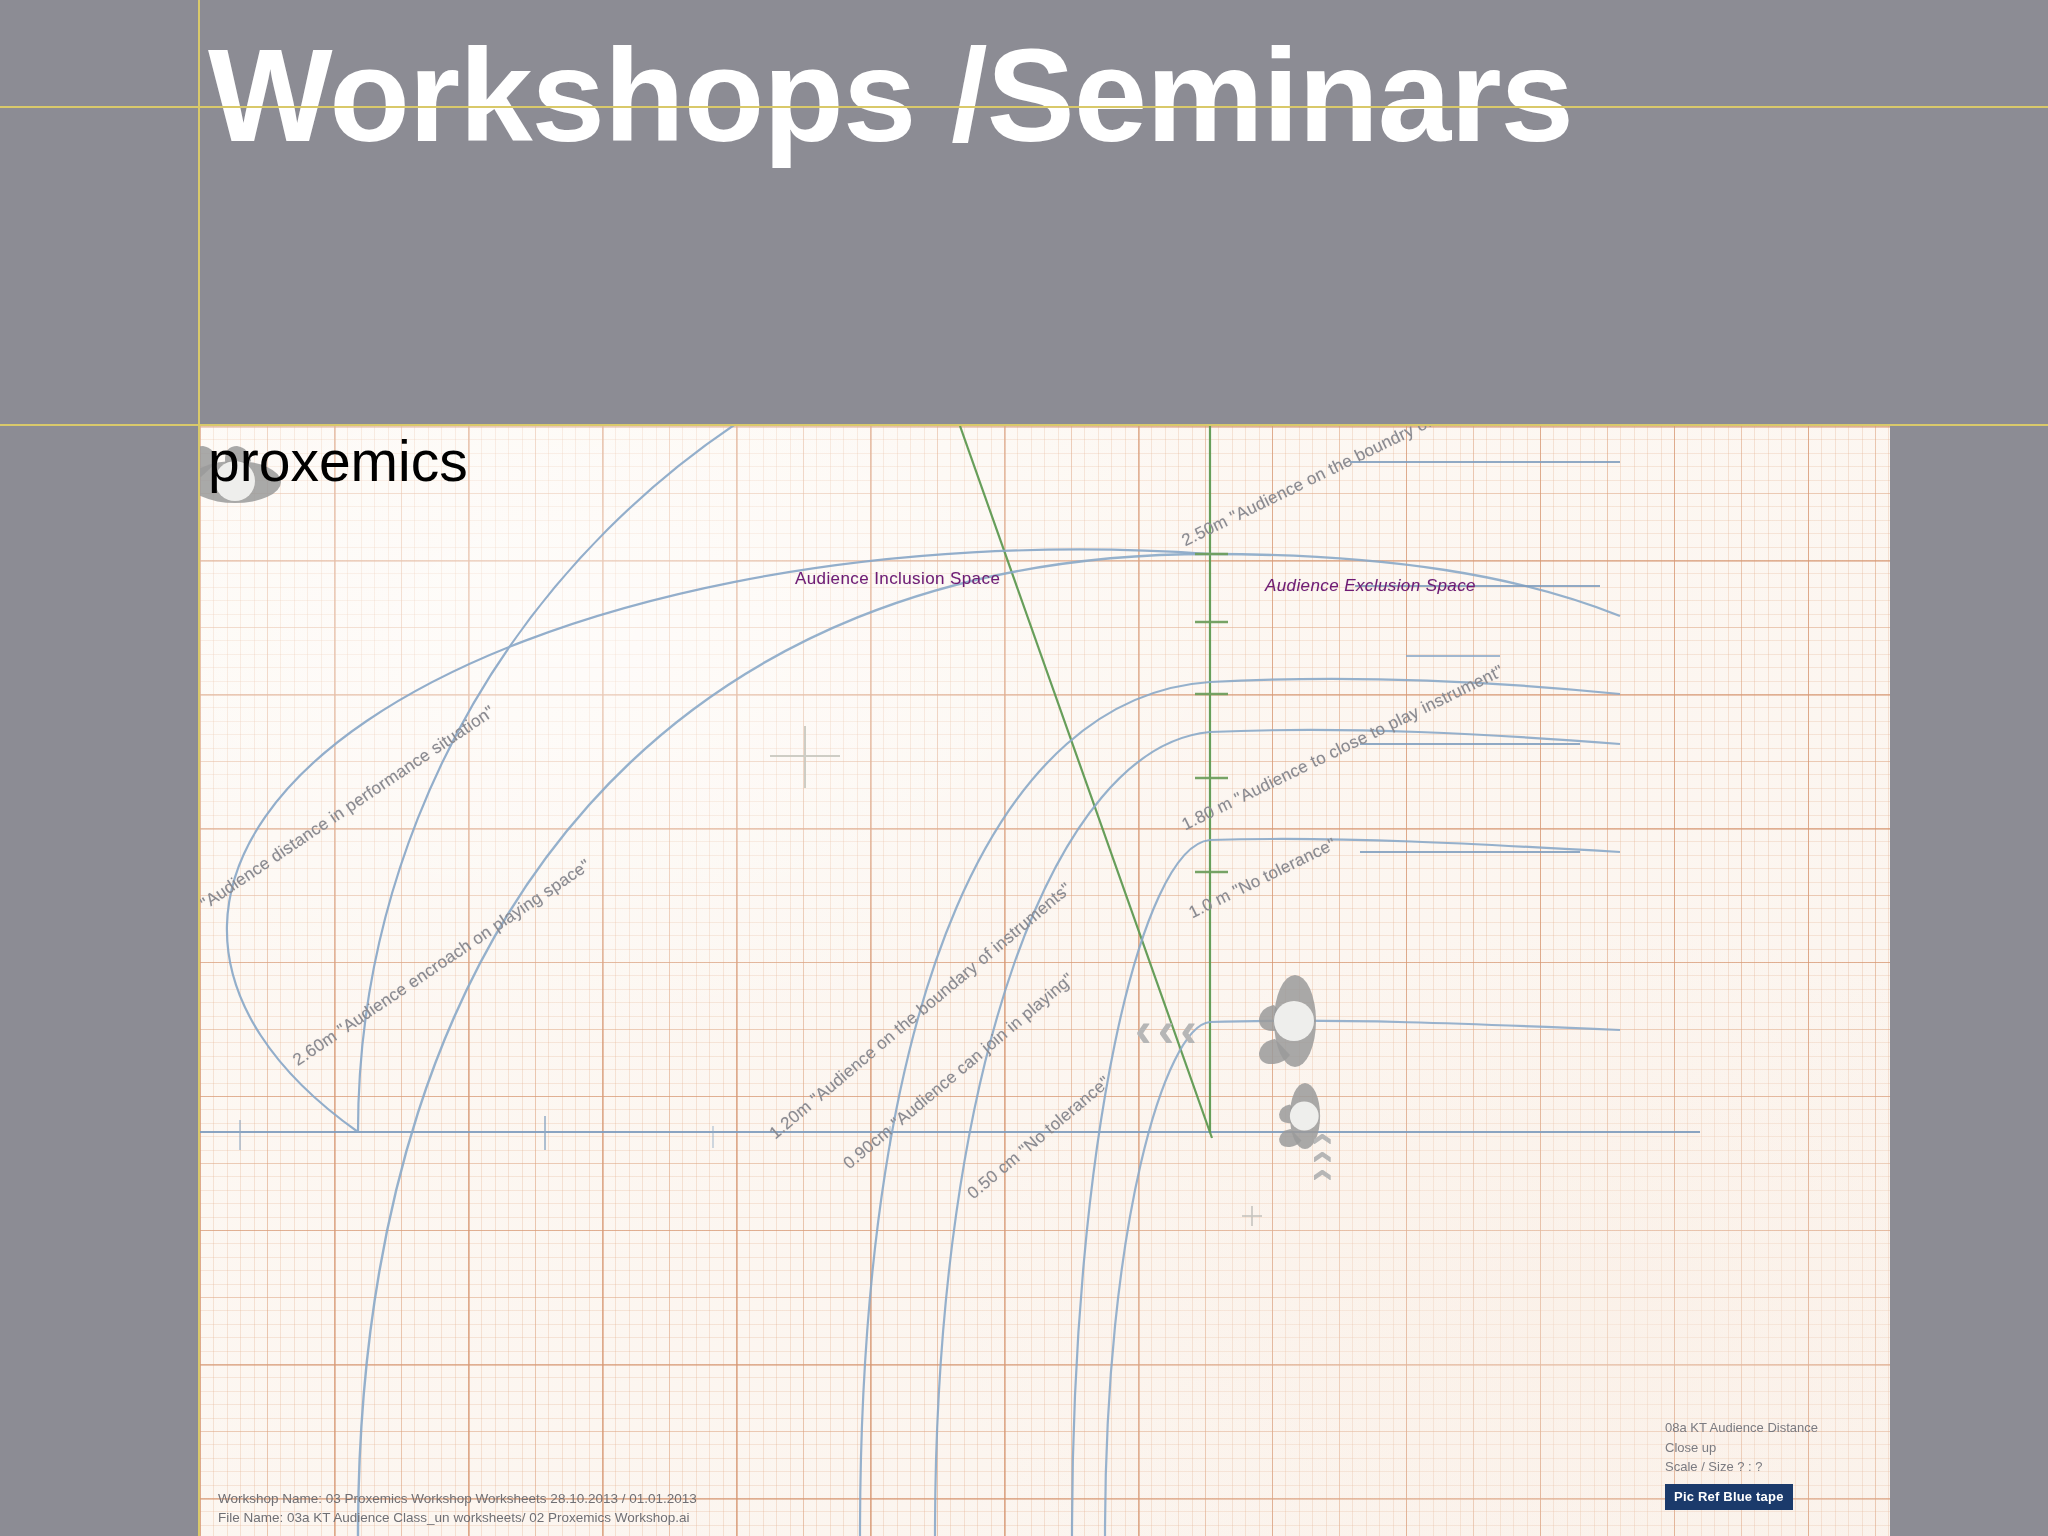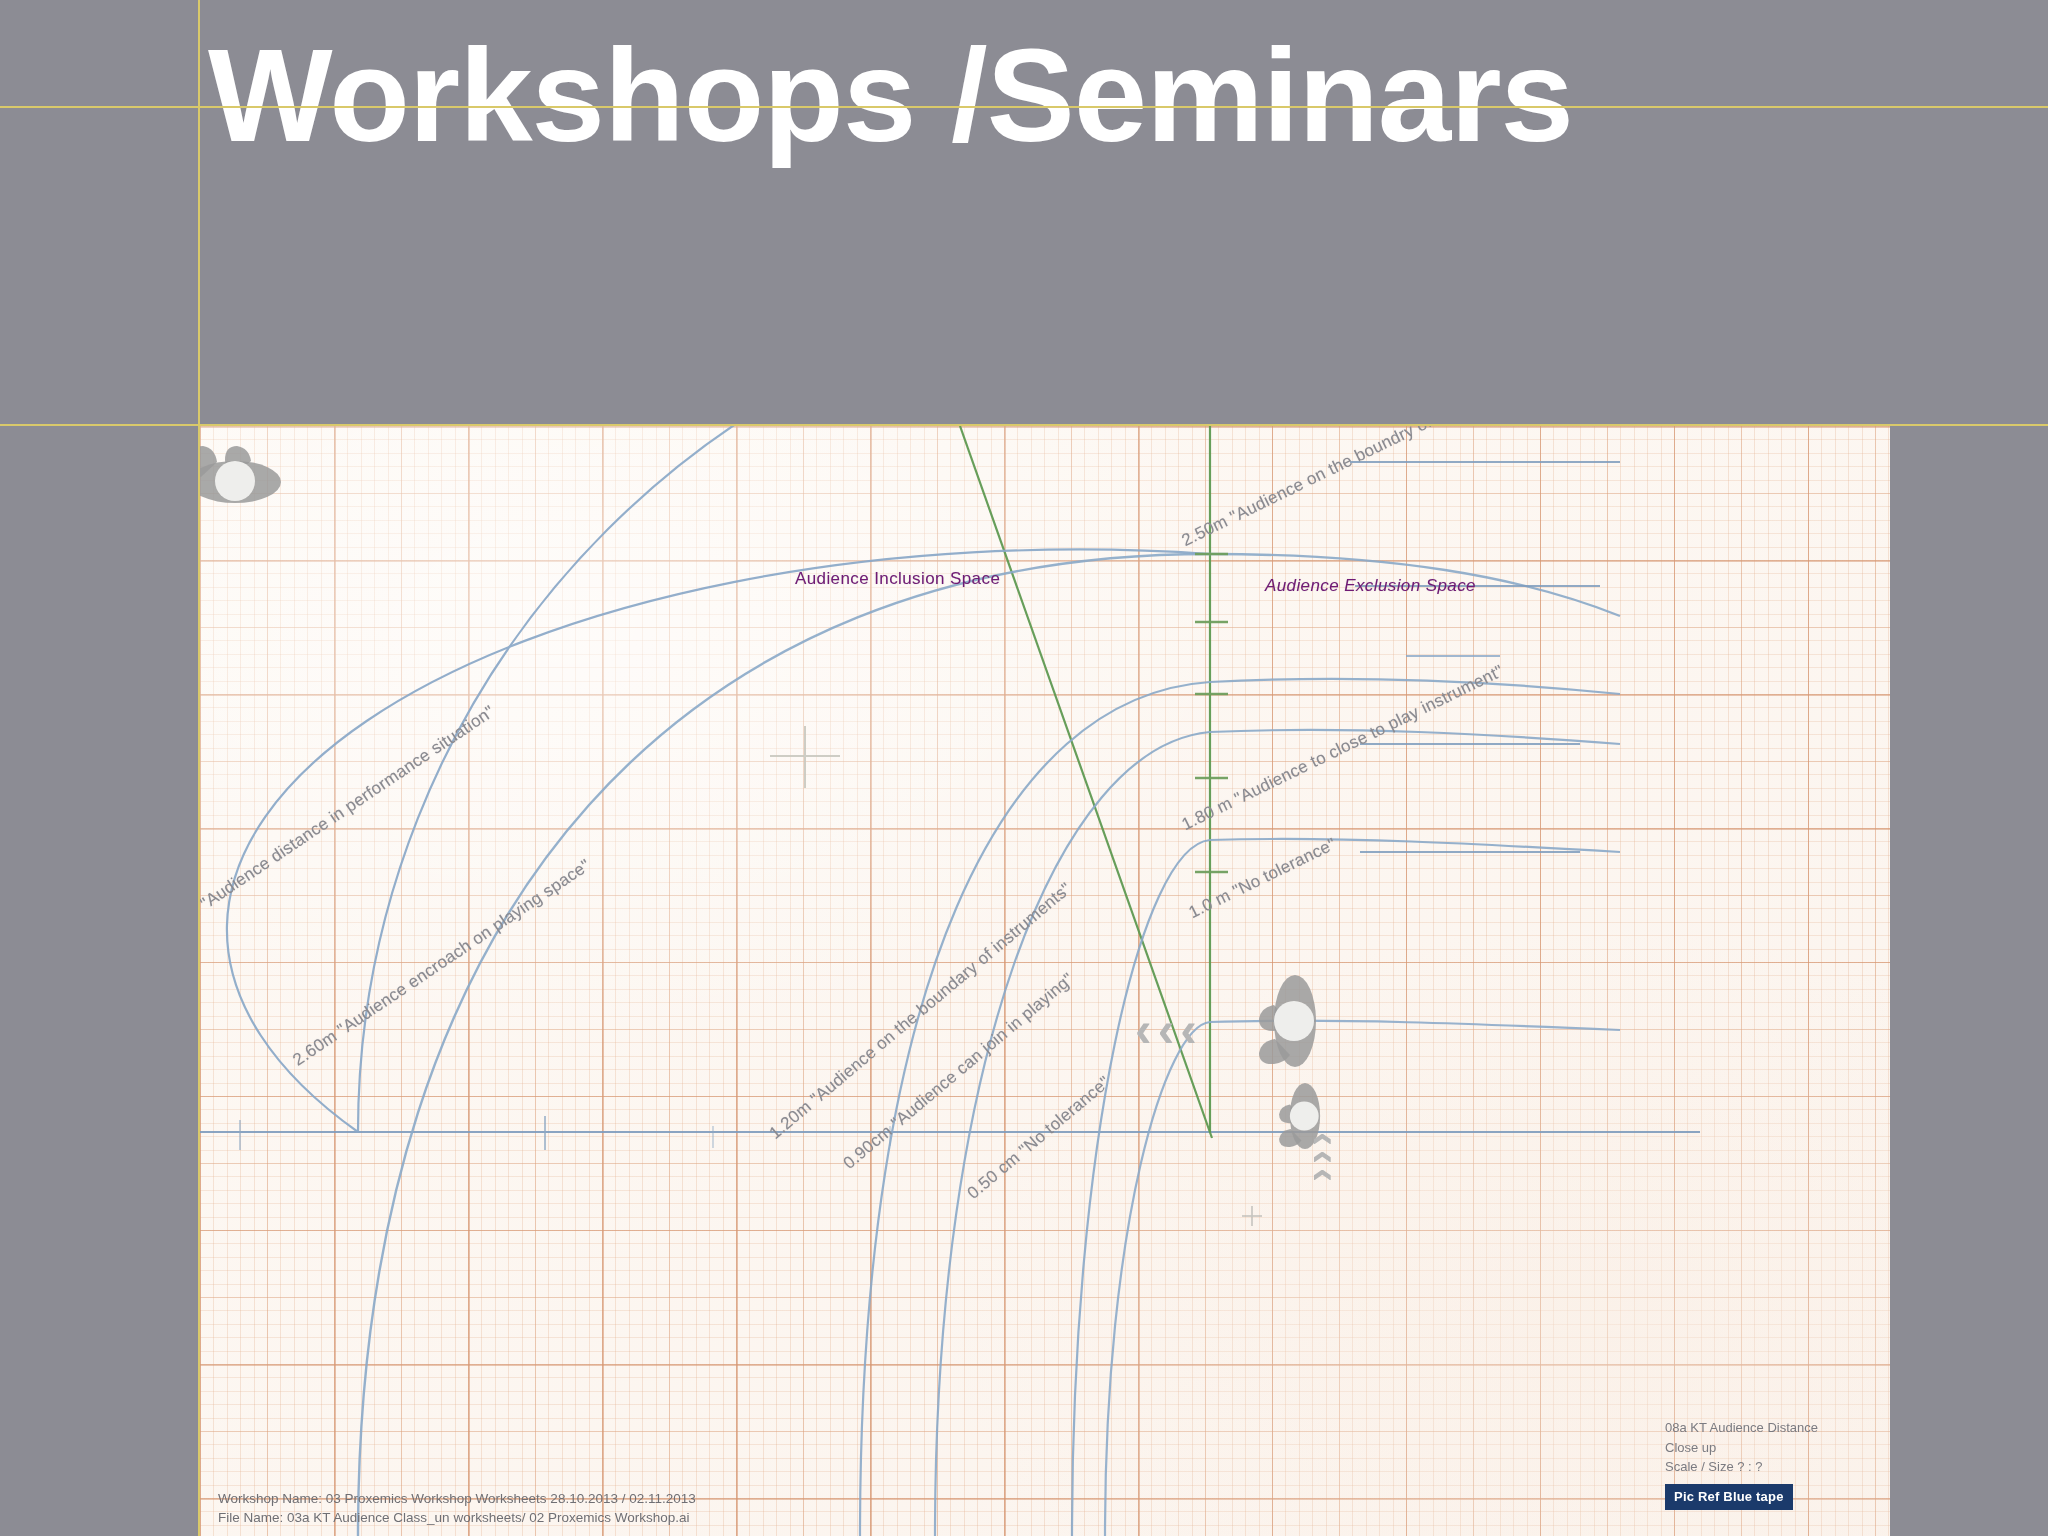--- a/index.html
+++ b/index.html
@@ -194,30 +194,31 @@
     <div class="lab lab-rot" style="left:770px;top:760px;transform:rotate(-40deg);">0.50 cm "No tolerance"</div>
 
     <div class="lab lab-rot" style="left:983px;top:106px;transform:rotate(-26deg);">2.50m "Audience on the boundry of "</div>
     <div class="lab lab-rot" style="left:983px;top:390px;transform:rotate(-26deg);">1.80 m "Audience to close to play instrument"</div>
     <div class="lab lab-rot" style="left:990px;top:478px;transform:rotate(-26deg);">1.0 m "No tolerance"</div>
 
     <div class="chev" style="left:935px;top:578px;letter-spacing:6px;">‹‹‹</div>
     <div class="chev" style="left:1098px;top:712px;font-size:42px;transform:rotate(90deg);letter-spacing:4px;">‹‹‹</div>
 
     <div class="footer">
-      <div>Workshop Name: 03 Proxemics Workshop Worksheets 28.10.2013 / 02.11.2013</div>
+      <div>Workshop Name: 03 Proxemics Workshop Worksheets 28.10.2013 / 01.01.2013</div>
       <div>File Name: 03a KT Audience Class_un worksheets/ 02 Proxemics Workshop.ai</div>
     </div>
 
     <div class="infobox">
       <div>08a KT Audience Distance</div>
       <div>Close up</div>
       <div>Scale / Size ? : ?</div>
       <div class="picref">Pic Ref Blue tape</div>
     </div>
   </div>
 
+  <div class="subtitle">proxemics</div>
 
   <div class="guide guide-h1"></div>
   <div class="guide guide-h2"></div>
   <div class="guide guide-v"></div>
 
 </div>
 
 </body></html>

